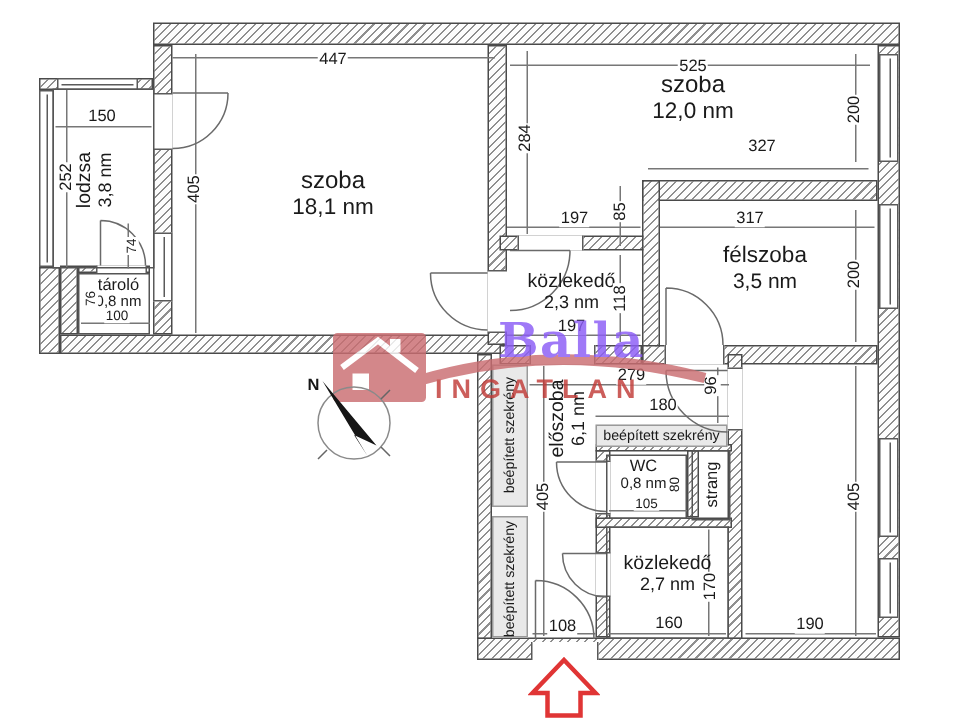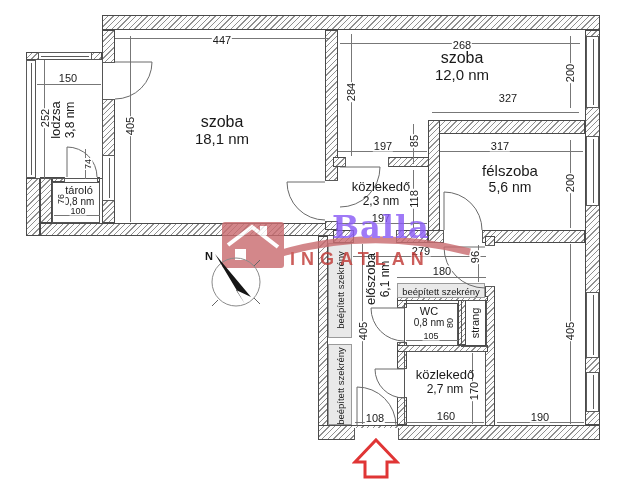--- a/index.html
+++ b/index.html
@@ -170,21 +170,21 @@
     <div class="room" style="left: 222px; top: 130px; font-size: 16px;">
       <div class="rn">szoba</div>
       <div style="font-size: 15px;">18,1 nm</div>
     </div>
     <div class="room" style="left: 462px; top: 66px; font-size: 16px;">
       <div class="rn">szoba</div>
       <div style="font-size: 15px;">12,0 nm</div>
     </div>
     <div class="room" style="left: 510px; top: 179px; font-size: 15px;">
       <div class="rn">félszoba</div>
-      <div style="font-size: 14px;">5,6 nm</div>
+      <div style="font-size: 14px;">3,5 nm</div>
     </div>
     <div class="room" style="left: 381px; top: 194px; font-size: 13px;">
       <div class="rn">közlekedő</div>
       <div style="font-size: 12px;">2,3 nm</div>
     </div>
     <div class="room" style="left: 79px; top: 196px; font-size: 11px;">
       <div class="rn">tároló</div>
       <div style="font-size: 10px;">0,8 nm</div>
     </div>
     <div class="room v" style="left: 378px; top: 279px; font-size: 13px;">
@@ -199,21 +199,21 @@
       <div class="rn">strang</div>
     </div>
     <div class="room" style="left: 445px; top: 382px; font-size: 13px;">
       <div class="rn">közlekedő</div>
       <div style="font-size: 12px;">2,7 nm</div>
     </div>
     <div class="closet-label v" style="left: 340px; top: 290px;">beépített szekrény</div>
     <div class="closet-label v" style="left: 340px; top: 386px;">beépített szekrény</div>
     <div class="closet-label" style="left: 441px; top: 291px;">beépített szekrény</div>
     <div class="dim" style="left: 222px; top: 40px;">447</div>
-    <div class="dim" style="left: 462px; top: 45px;">268</div>
+    <div class="dim" style="left: 462px; top: 45px;">525</div>
     <div class="dim" style="left: 68px; top: 78px;">150</div>
     <div class="dim v" style="left: 45px; top: 118px;">252</div>
     <div class="dim v" style="left: 130px; top: 126px;">405</div>
     <div class="dim v" style="left: 351px; top: 92px;">284</div>
     <div class="dim v" style="left: 570px; top: 73px;">200</div>
     <div class="dim" style="left: 508px; top: 98px;">327</div>
     <div class="dim" style="left: 383px; top: 146px;">197</div>
     <div class="dim v" style="left: 414px; top: 141px;">85</div>
     <div class="dim" style="left: 500px; top: 146px;">317</div>
     <div class="dim v" style="left: 570px; top: 183px;">200</div>

